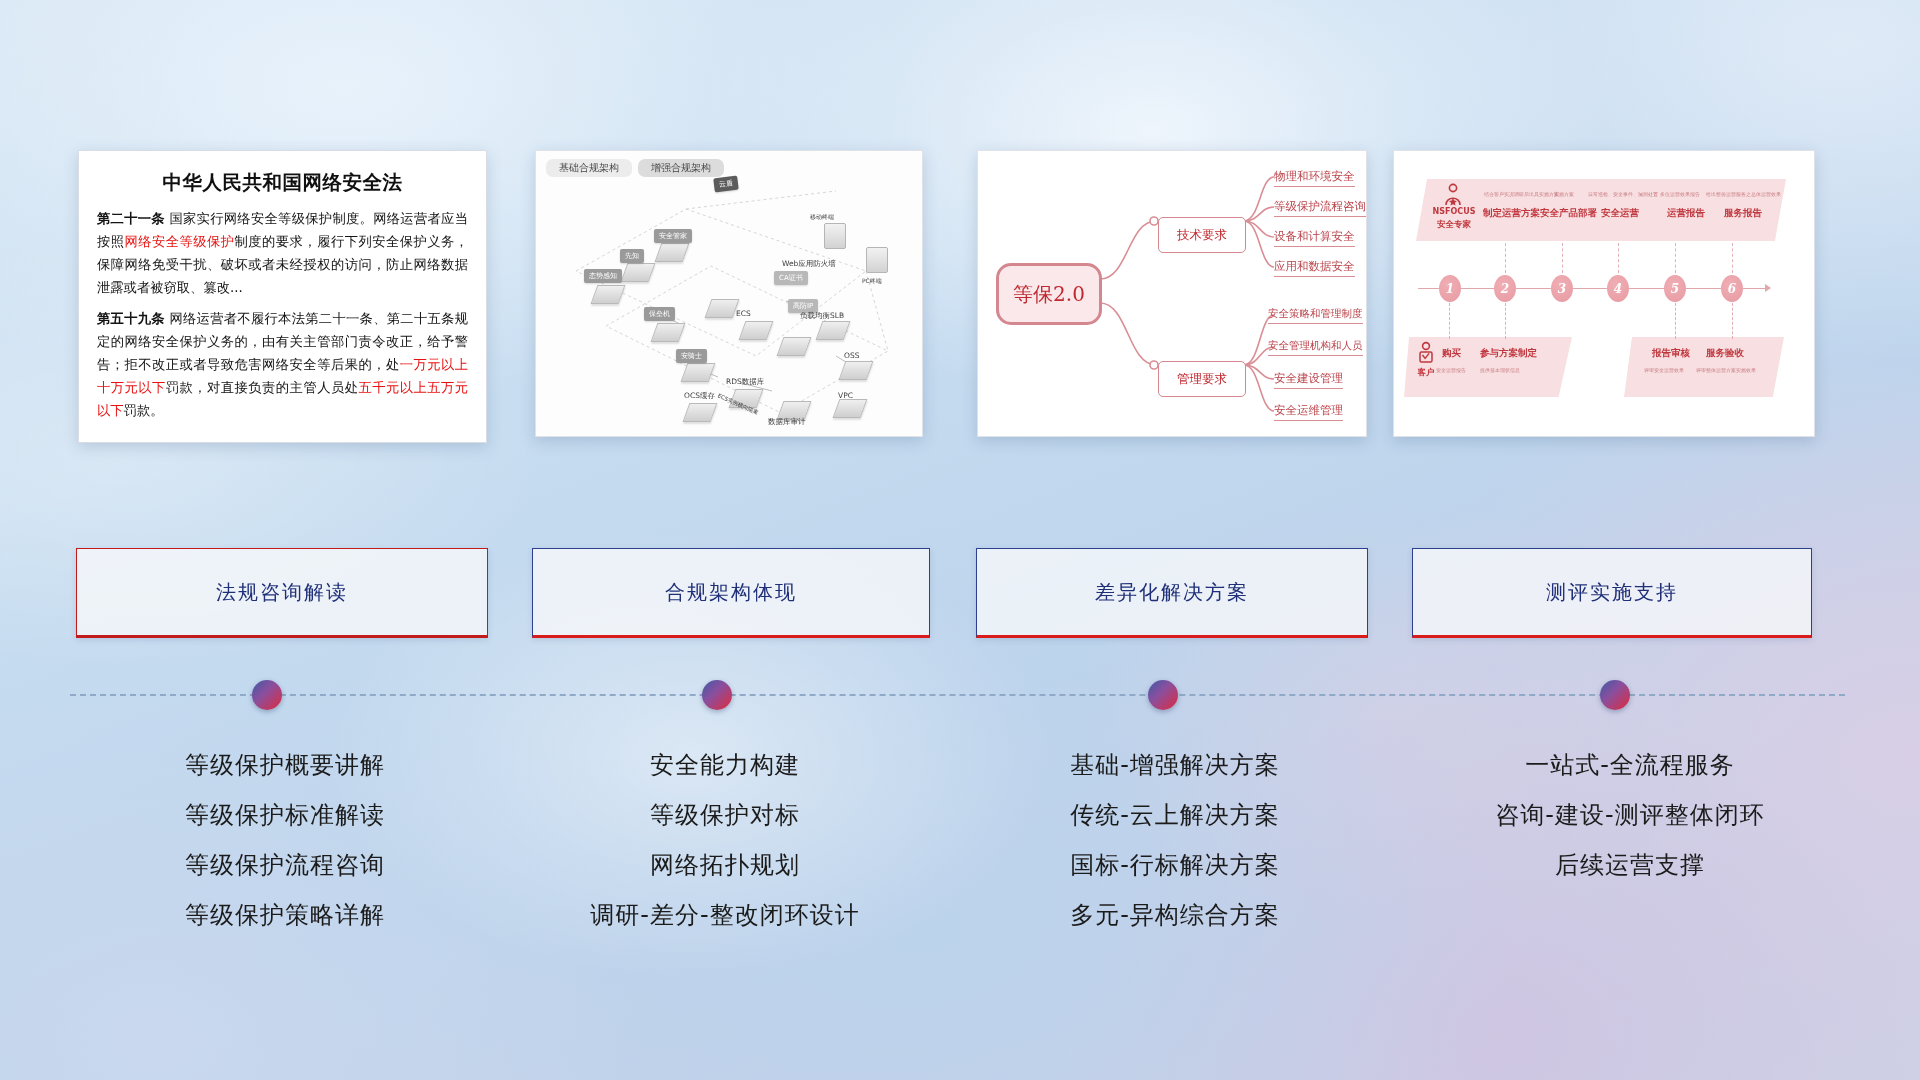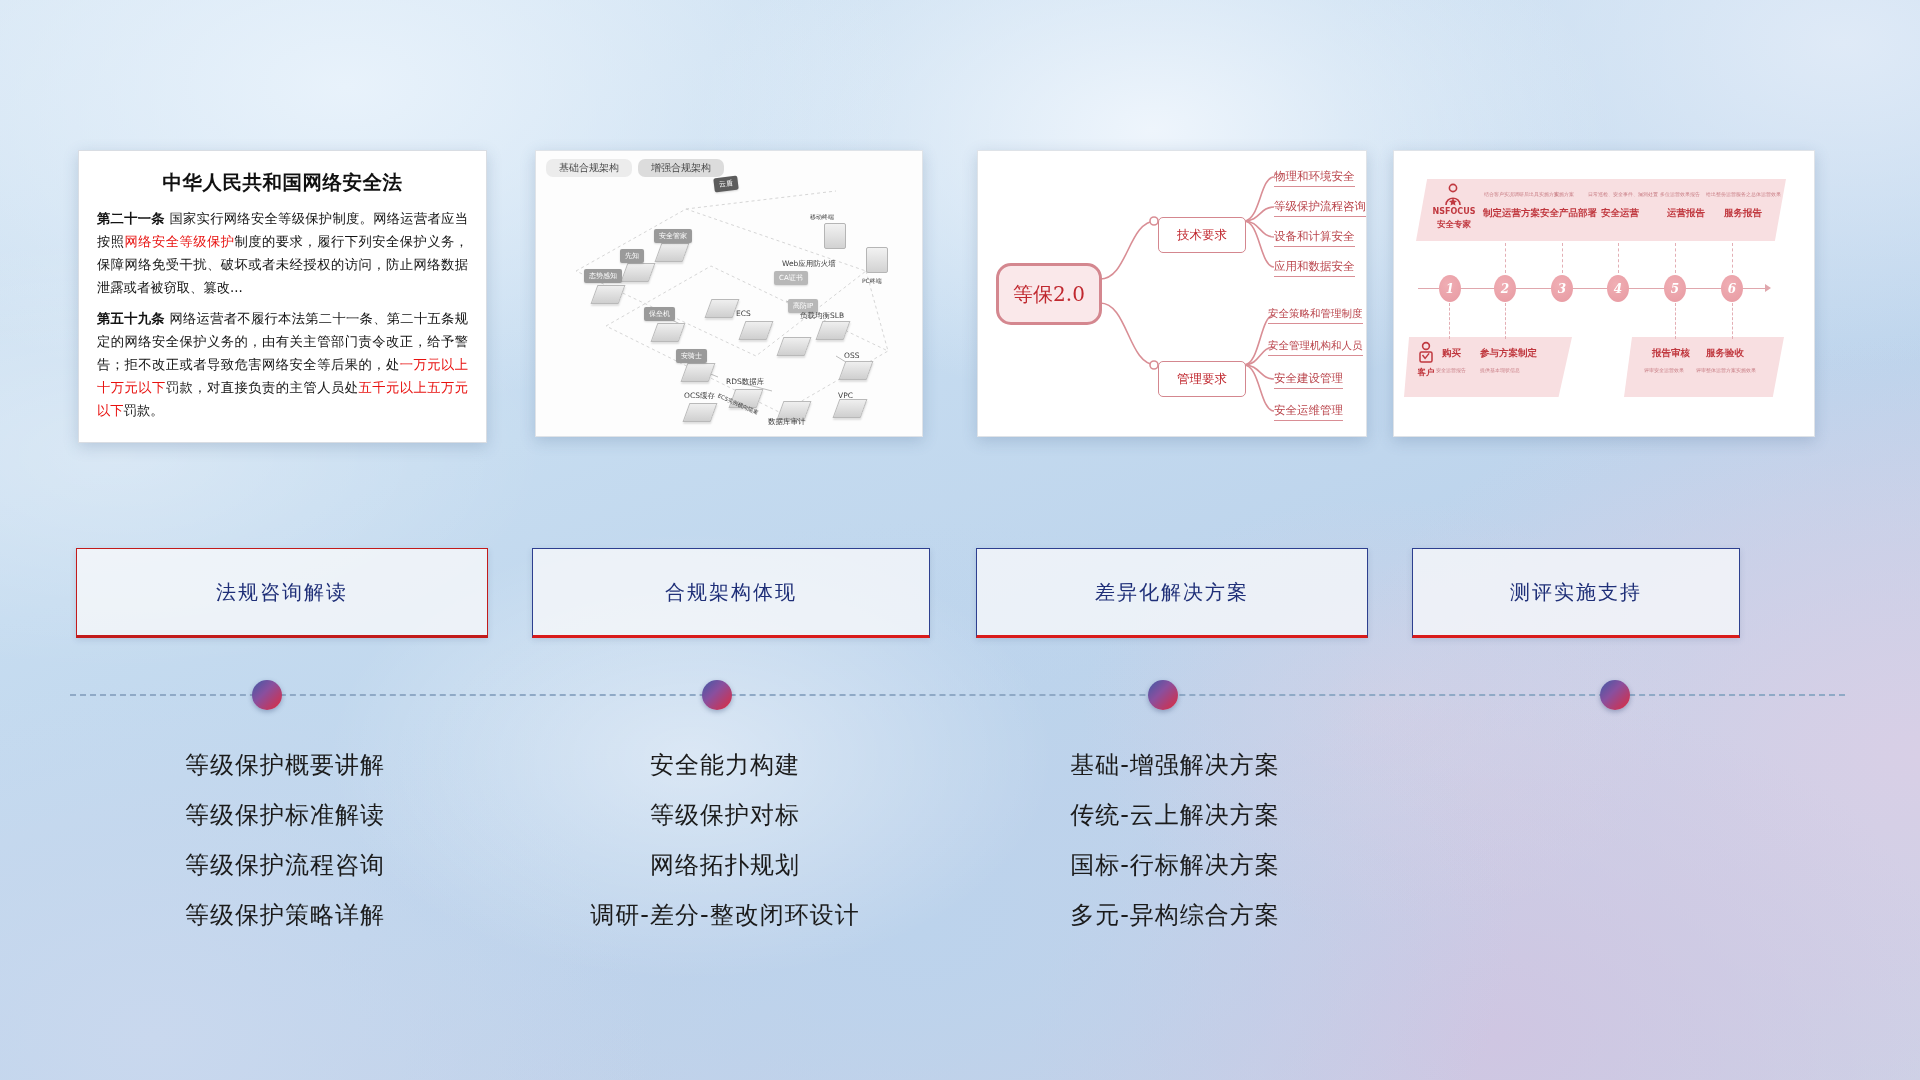--- a/index.html
+++ b/index.html
@@ -111,21 +111,21 @@
   .tbox{position:absolute;top:0;height:90px;background:rgba(246,248,250,.80);
         border:1.6px solid #2d3f8f;border-bottom:3px solid #d91b1b;
         box-shadow:0 2px 6px rgba(60,90,130,.16);
         display:flex;align-items:center;justify-content:center;box-sizing:border-box;}
   .tbox span{font-size:20px;color:#1f2f78;letter-spacing:2px;
              font-family:"DejaVu Sans","Liberation Sans",sans-serif;}
   .tbox.t1{left:76px;width:412px;border-color:#c21b1b;}
   .tbox.t1 span{color:#1f2f78;}
   .tbox.t2{left:532px;width:398px;}
   .tbox.t3{left:976px;width:392px;}
-  .tbox.t4{left:1412px;width:328px;}
+  .tbox.t4{left:1412px;width:400px;}
 
   
   .tline{position:absolute;left:70px;top:694px;width:1775px;height:2px;
          border-top:2px dashed #8fa9c6;}
   .tdot{position:absolute;top:680px;width:30px;height:30px;border-radius:50%;
         background:linear-gradient(135deg,#3f5aa6 0%,#8a4f9e 42%,#e02a3c 100%);
         box-shadow:0 2px 5px rgba(40,60,110,.35);}
   .tdot.d1{left:252px;} .tdot.d2{left:702px;} .tdot.d3{left:1148px;} .tdot.d4{left:1600px;}
 
   
@@ -356,15 +356,20 @@
       <div>等级保护对标</div>
       <div>网络拓扑规划</div>
       <div>调研-差分-整改闭环设计</div>
     </div>
     <div class="col k3">
       <div>基础-增强解决方案</div>
       <div>传统-云上解决方案</div>
       <div>国标-行标解决方案</div>
       <div>多元-异构综合方案</div>
     </div>
+    <div class="col k4">
+      <div>一站式-全流程服务</div>
+      <div>咨询-建设-测评整体闭环</div>
+      <div>后续运营支撑</div>
+    </div>
   </div>
 
 </div>
 
 </body></html>

